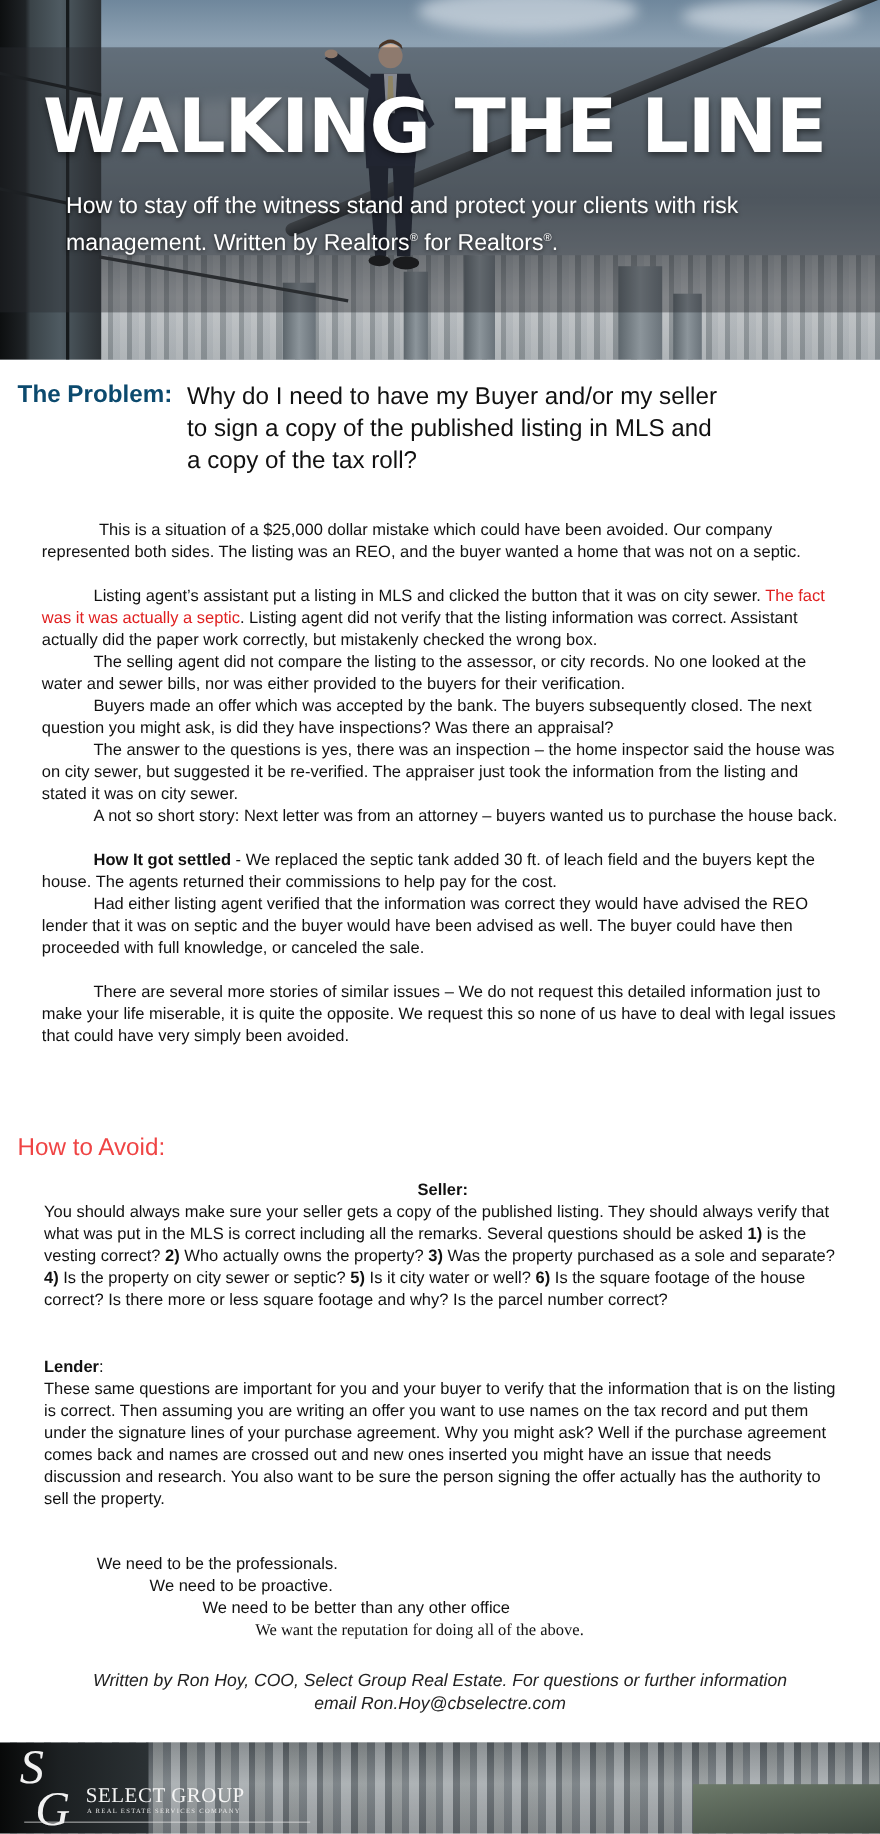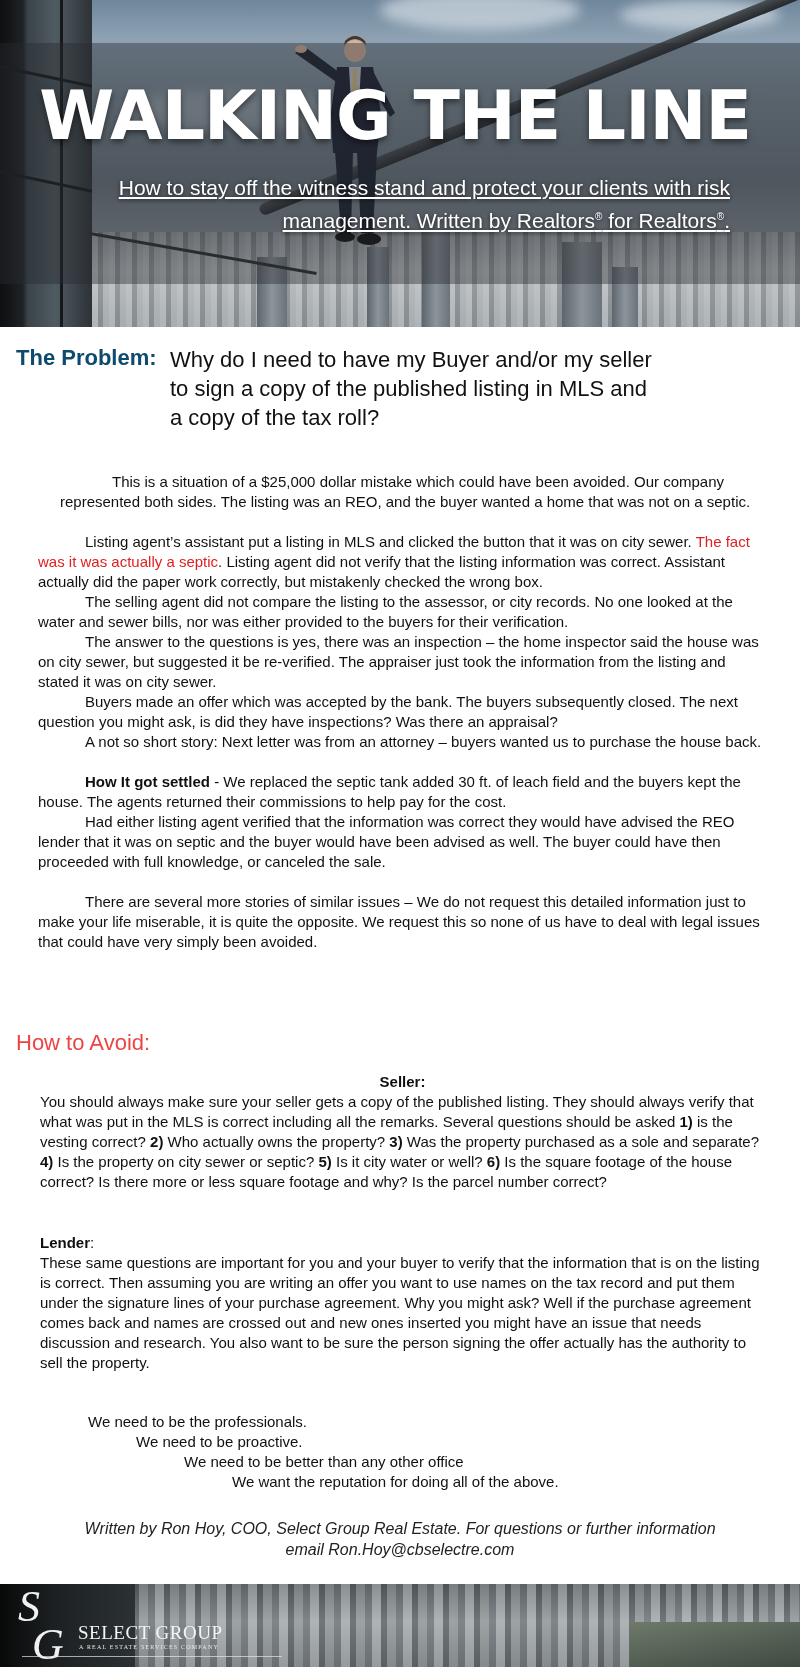--- a/index.html
+++ b/index.html
@@ -19,23 +19,23 @@
             linear-gradient(180deg, #8c9296 0%, #b7bbbe 40%, #9ea4a8 100%); }
   .hero .tower { position: absolute; bottom: 0; background: linear-gradient(90deg, #5d666c, #8c959b, #6a737a); }
   .hero .rope { position: absolute; left: 260px; top: 205px; width: 620px; height: 12px;
           background: linear-gradient(180deg, #4a4f53, #25292c); transform: rotate(-22deg); transform-origin: left center; border-radius: 6px; }
   .hero .rope-left { position: absolute; left: 90px; top: 232px; width: 230px; height: 3px; background: #2a2d30; transform: rotate(10deg); transform-origin: left center; }
   .hero .man { position: absolute; left: 295px; top: 33px; width: 120px; height: 220px; }
   .hero .band { position: absolute; left: 0; top: 43px; width: 800px; height: 241px; background: rgba(40,44,48,0.42); }
   .hero .title { position: absolute; left: 0; top: 82px; width: 790px; text-align: center;
           font-family: "DejaVu Sans", sans-serif; font-weight: bold; font-size: 68px; letter-spacing: -1px;
           color: #ffffff; text-shadow: 0 3px 6px rgba(0,0,0,0.5); line-height: 1; }
-  .hero .subtitle { position: absolute; left: 60px; top: 173px; width: 670px; text-align: right;
+  .hero .subtitle { position: absolute; left: 60px; top: 173px; width: 670px; text-align: left;
           font-family: "Liberation Sans", sans-serif; font-size: 21px; line-height: 29px;
-          color: #ffffff; text-shadow: 0 1px 4px rgba(0,0,0,0.7); text-decoration: underline; }
+          color: #ffffff; text-shadow: 0 1px 4px rgba(0,0,0,0.7); }
   .hero .subtitle sup { font-size: 10px; }
 
   
   .problem { position: absolute; left: 16px; top: 345px; width: 740px; }
   .problem .label { position: absolute; left: 0; top: 0; font-size: 22px; font-weight: bold; color: #0c4a6e; letter-spacing: 0; }
   .problem .question { position: absolute; left: 154px; top: 0; width: 560px; font-size: 22px; line-height: 29px; color: #111; }
 
   
   .body { position: absolute; left: 38px; width: 730px; font-size: 15px; line-height: 20px; color: #111; }
   .body p { margin: 0; }
@@ -114,27 +114,27 @@
 <div class="problem">
   <div class="label">The Problem:</div>
   <div class="question">
     <div>Why do I need to have my Buyer and/or my seller</div>
     <div>to sign a copy of the published listing in MLS and</div>
     <div>a copy of the tax roll?</div>
   </div>
 </div>
 
 <div class="body" style="top:472px;">
-  <p class="indent" style="text-indent:52px;margin-left:22px;">This is a situation of a $25,000 dollar mistake which could have been avoided. Our company represented both sides. The listing was an REO, and the buyer wanted a home that was not on a septic.</p>
+  <p class="indent" style="text-indent:52px;">This is a situation of a $25,000 dollar mistake which could have been avoided. Our company represented both sides. The listing was an REO, and the buyer wanted a home that was not on a septic.</p>
   <p class="indent" style="margin-top:20px;">
     <span>Listing agent’s assistant put a listing in MLS and clicked the button that it was on city sewer. </span><span class="red">The fact was it was actually a septic</span><span>. Listing agent did not verify that the listing information was correct. Assistant actually did the paper work correctly, but mistakenly checked the wrong box.</span>
   </p>
   <p class="indent">The selling agent did not compare the listing to the assessor, or city records. No one looked at the water and sewer bills, nor was either provided to the buyers for their verification.</p>
+  <p class="indent">Buyers made an offer which was accepted by the bank. The buyers subsequently closed. The next question you might ask, is did they have inspections? Was there an appraisal?</p>
   <p class="indent">The answer to the questions is yes, there was an inspection – the home inspector said the house was on city sewer, but suggested it be re-verified. The appraiser just took the information from the listing and stated it was on city sewer.</p>
-  <p class="indent">Buyers made an offer which was accepted by the bank. The buyers subsequently closed. The next question you might ask, is did they have inspections? Was there an appraisal?</p>
   <p class="indent">A not so short story: Next letter was from an attorney – buyers wanted us to purchase the house back.</p>
   <p class="indent" style="margin-top:20px;">
     <span class="bold">How It got settled</span><span> - We replaced the septic tank added 30 ft. of leach field and the buyers kept the house. The agents returned their commissions to help pay for the cost.</span>
   </p>
   <p class="indent">Had either listing agent verified that the information was correct they would have advised the REO lender that it was on septic and the buyer would have been advised as well. The buyer could have then proceeded with full knowledge, or canceled the sale.</p>
   <p class="indent" style="margin-top:20px;">There are several more stories of similar issues – We do not request this detailed information just to make your life miserable, it is quite the opposite. We request this so none of us have to deal with legal issues that could have very simply been avoided.</p>
 </div>
 
 <div class="avoid-title">How to Avoid:</div>
 
@@ -146,21 +146,21 @@
 </div>
 
 <div class="body" style="top:1233px;width:725px;left:40px;">
   <p><span class="bold">Lender</span><span>:</span></p>
   <p>These same questions are important for you and your buyer to verify that the information that is on the listing is correct. Then assuming you are writing an offer you want to use names on the tax record and put them under the signature lines of your purchase agreement. Why you might ask? Well if the purchase agreement comes back and names are crossed out and new ones inserted you might have an issue that needs discussion and research. You also want to be sure the person signing the offer actually has the authority to sell the property.</p>
 </div>
 
 <div class="mantra" style="left:88px;top:1412px;">We need to be the professionals.</div>
 <div class="mantra" style="left:136px;top:1432px;">We need to be proactive.</div>
 <div class="mantra" style="left:184px;top:1452px;">We need to be better than any other office</div>
-<div class="mantra" style="left:232px;top:1472px;">We want the reputation for doing all of the above.</div>
+<div class="mantra" style="left:232px;top:1472px;font-family:Liberation Serif, serif;">We want the reputation for doing all of the above.</div>
 
 <div class="signature">
   <div>Written by Ron Hoy, COO, Select Group Real Estate. For questions or further information</div>
   <div>email Ron.Hoy@cbselectre.com</div>
 </div>
 
 <div class="footer">
   <div class="dark-left"></div>
   <div class="river"></div>
   <div class="monogram">

